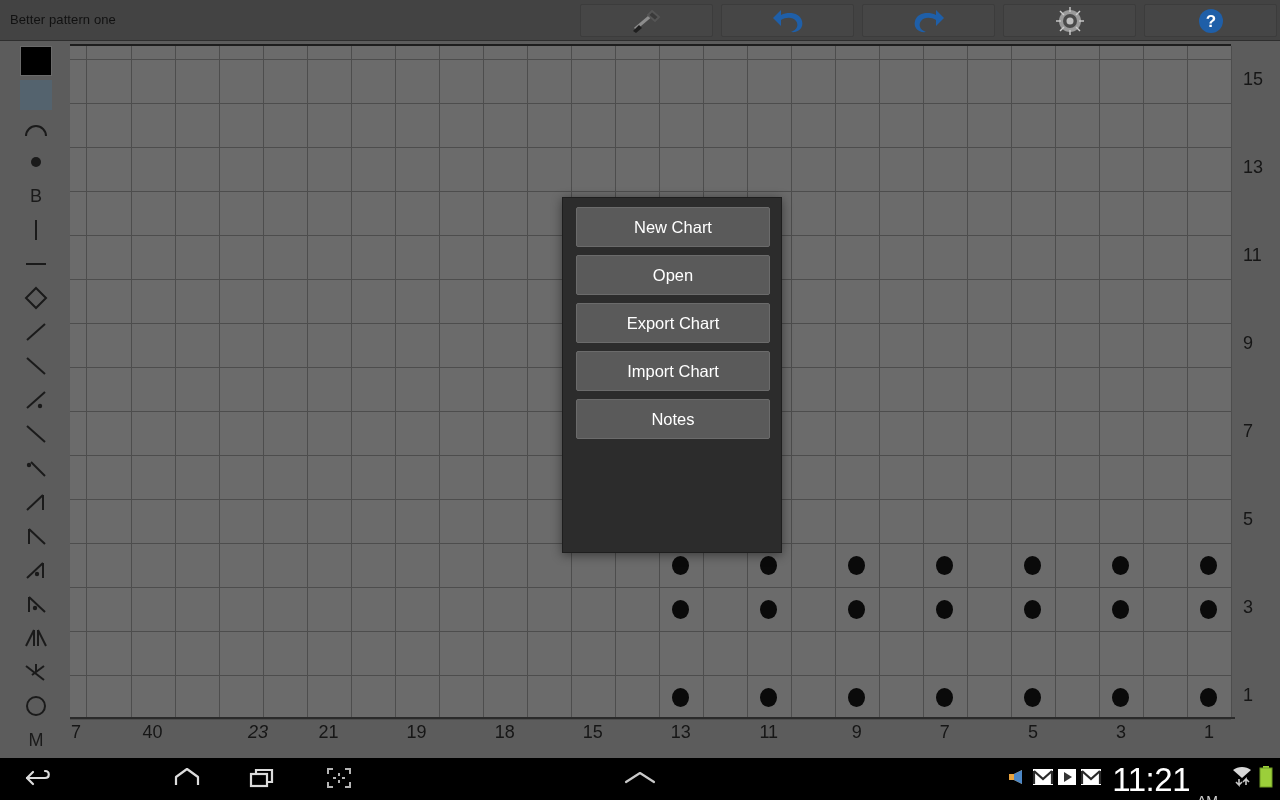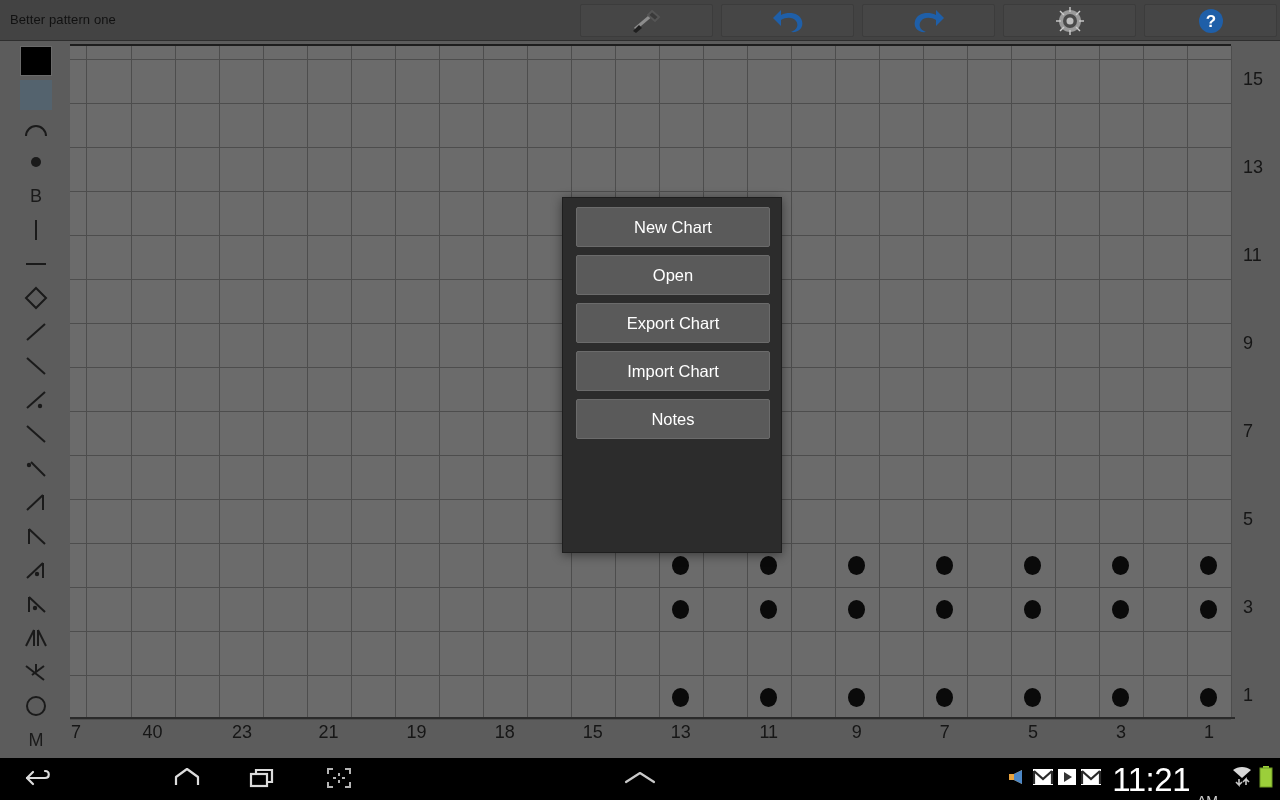--- a/index.html
+++ b/index.html
@@ -438,21 +438,21 @@
         <div class="rowlabel" style="top: 211px;">11</div>
         <div class="rowlabel" style="top: 299px;">9</div>
         <div class="rowlabel" style="top: 387px;">7</div>
         <div class="rowlabel" style="top: 475px;">5</div>
         <div class="rowlabel" style="top: 563px;">3</div>
         <div class="rowlabel" style="top: 651px;">1</div>
       </div>
     <div id="collabels">
         <div class="collabel" style="left: 6px;">7</div>
         <div class="collabel" style="left: 82.51px;">40</div>
-        <div class="collabel" style="left: 172px;">23</div>
+        <div class="collabel" style="left: 188px; font-style: italic;">23</div>
         <div class="collabel" style="left: 258.59px;">21</div>
         <div class="collabel" style="left: 346.63px;">19</div>
         <div class="collabel" style="left: 434.67px;">18</div>
         <div class="collabel" style="left: 522.71px;">15</div>
         <div class="collabel" style="left: 610.75px;">13</div>
         <div class="collabel" style="left: 698.79px;">11</div>
         <div class="collabel" style="left: 786.83px;">9</div>
         <div class="collabel" style="left: 874.87px;">7</div>
         <div class="collabel" style="left: 962.91px;">5</div>
         <div class="collabel" style="left: 1050.95px;">3</div>

